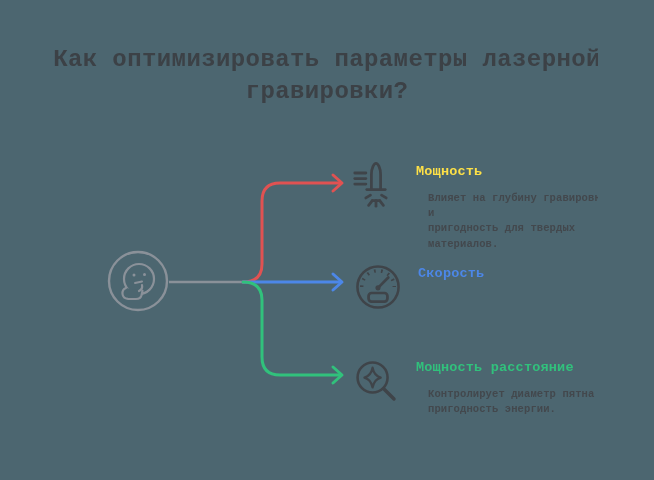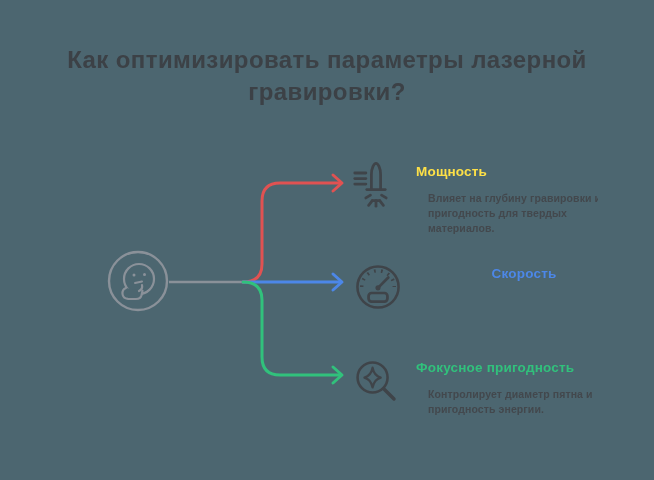--- a/index.html
+++ b/index.html
@@ -1,31 +1,31 @@
 <!DOCTYPE html>
 <html><head>
 <meta charset="utf-8">
 <style>
   html,body{margin:0;padding:0;background:#4C6670;}
   .canvas{
     position:relative;width:598px;height:480px;overflow:hidden;
     background:#4C6670;
-    font-family:Liberation Sans, sans-serif;
+    font-family:Liberation Mono, monospace;
   }
   .title{
     position:absolute;top:44px;left:47px;width:560px;margin:0;
     text-align:center;color:#3C4146;
     font-size:24px;line-height:1.32;font-weight:700;letter-spacing:.4px;
     white-space:pre-line;
   }
   .connectors{position:absolute;left:0;top:0;pointer-events:none;}
   .node{position:absolute;left:106px;top:249px;width:64px;height:64px;}
   .item{position:absolute;display:flex;gap:16px;}
   .item-0{left:352px;top:158px;}
-  .item-1{left:354px;top:260px;text-align:center;}
+  .item-1{left:354px;top:260px;}
   .item-2{left:352px;top:354px;}
   .item-iconbox{width:48px;height:54px;flex:0 0 auto;}
   .item-text{width:212px;padding-top:6px;}
   .item-title{margin:0 0 10px 0;font-size:13.5px;font-weight:700;letter-spacing:.2px;}
   .t-power{color:#fde047;}
   .t-speed{color:#4C87E8;}
   .t-focus{color:#31C17C;}
   .item-desc{
     margin:12px;color:#43484D;font-size:10.5px;font-weight:700;
     line-height:1.45;white-space:pre-line;letter-spacing:.1px;
@@ -117,19 +117,19 @@
     <div class="item-iconbox">
       <svg width="48" height="54" viewBox="0 0 56 56">
         <g fill="none" stroke="#3F4449" stroke-linecap="round" stroke-linejoin="round">
           <circle cx="24" cy="24" r="17.5" stroke-width="3"></circle>
           <path d="M37 37 L49 49" stroke-width="4"></path>
           <path d="M24 12.5 Q25.8 21.8 33.5 24 Q25.8 26.2 24 35.5 Q22.2 26.2 14.5 24 Q22.2 21.8 24 12.5 Z" stroke-width="2.6"></path>
         </g>
       </svg>
     </div>
     <div class="item-text">
-      <h2 class="item-title t-focus">Фокусное пригодность</h2>
+      <h2 class="item-title t-focus">Мощность расстояние</h2>
       <p class="item-desc">Контролирует диаметр пятна и
 пригодность энергии.</p>
     </div>
   </section>
 
 </div>
 
 </body></html>

